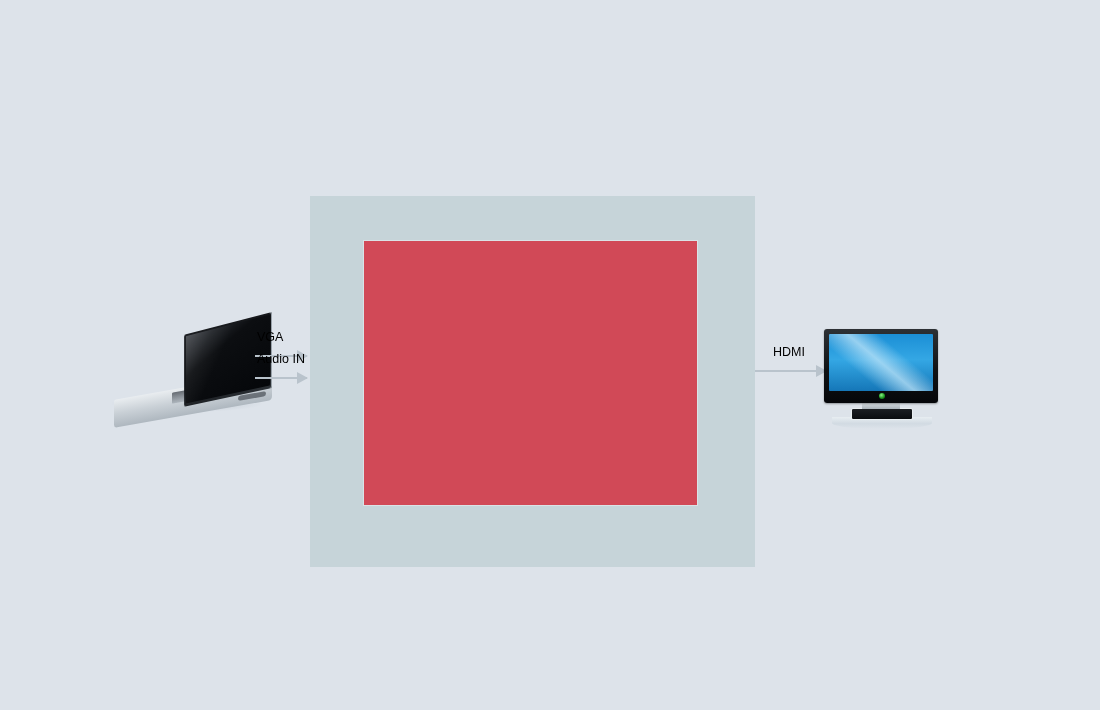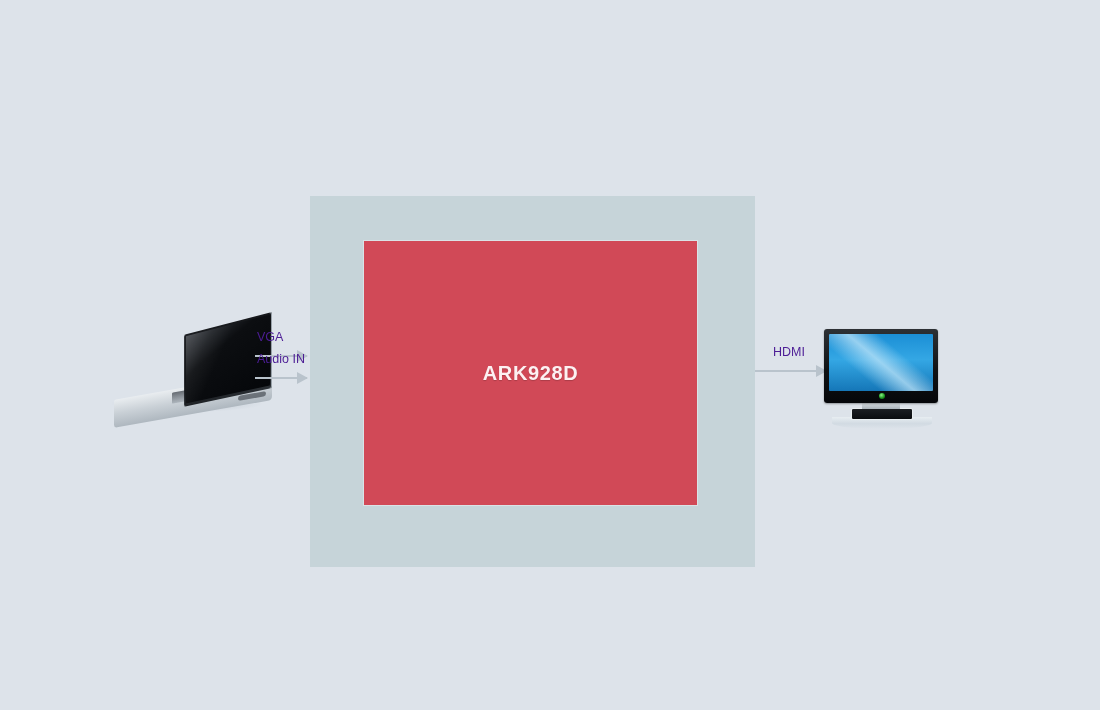--- a/index.html
+++ b/index.html
@@ -74,21 +74,21 @@
     height: 0;
     border-top: 6px solid transparent;
     border-bottom: 6px solid transparent;
     border-left: 11px solid #b9c3cc;
   }
   .conn .lbl {
     position: absolute;
     left: 2px;
     top: 0;
     font-size: 12.5px;
-    color: #4c1d95;
+    color: #000000;
     font-weight: normal;
     white-space: nowrap;
   }
   #conn-vga    { left: 255px; top: 330px; width: 52px; }
   #conn-audio  { left: 255px; top: 352px; width: 52px; }
   #conn-hdmi   { left: 755px; top: 345px; width: 71px; }
   #conn-hdmi .lbl { left: 18px; }
 
   
   #laptop {
@@ -231,21 +231,20 @@
     border-radius: 0 0 50% 50%;
   }
 </style>
 </head>
 <body>
 
 <div id="stage">
 
   <div id="outer-panel"></div>
   <div id="inner-panel"></div>
-  <div id="device-label">ARK928D</div>
 
   <div id="laptop">
     <div class="shadow"></div>
     <div class="base">
       <div class="keys"></div>
       <div class="ports"></div>
     </div>
     <div class="lid">
       <div class="lid-bezel"></div>
       <div class="lid-glare"></div>

